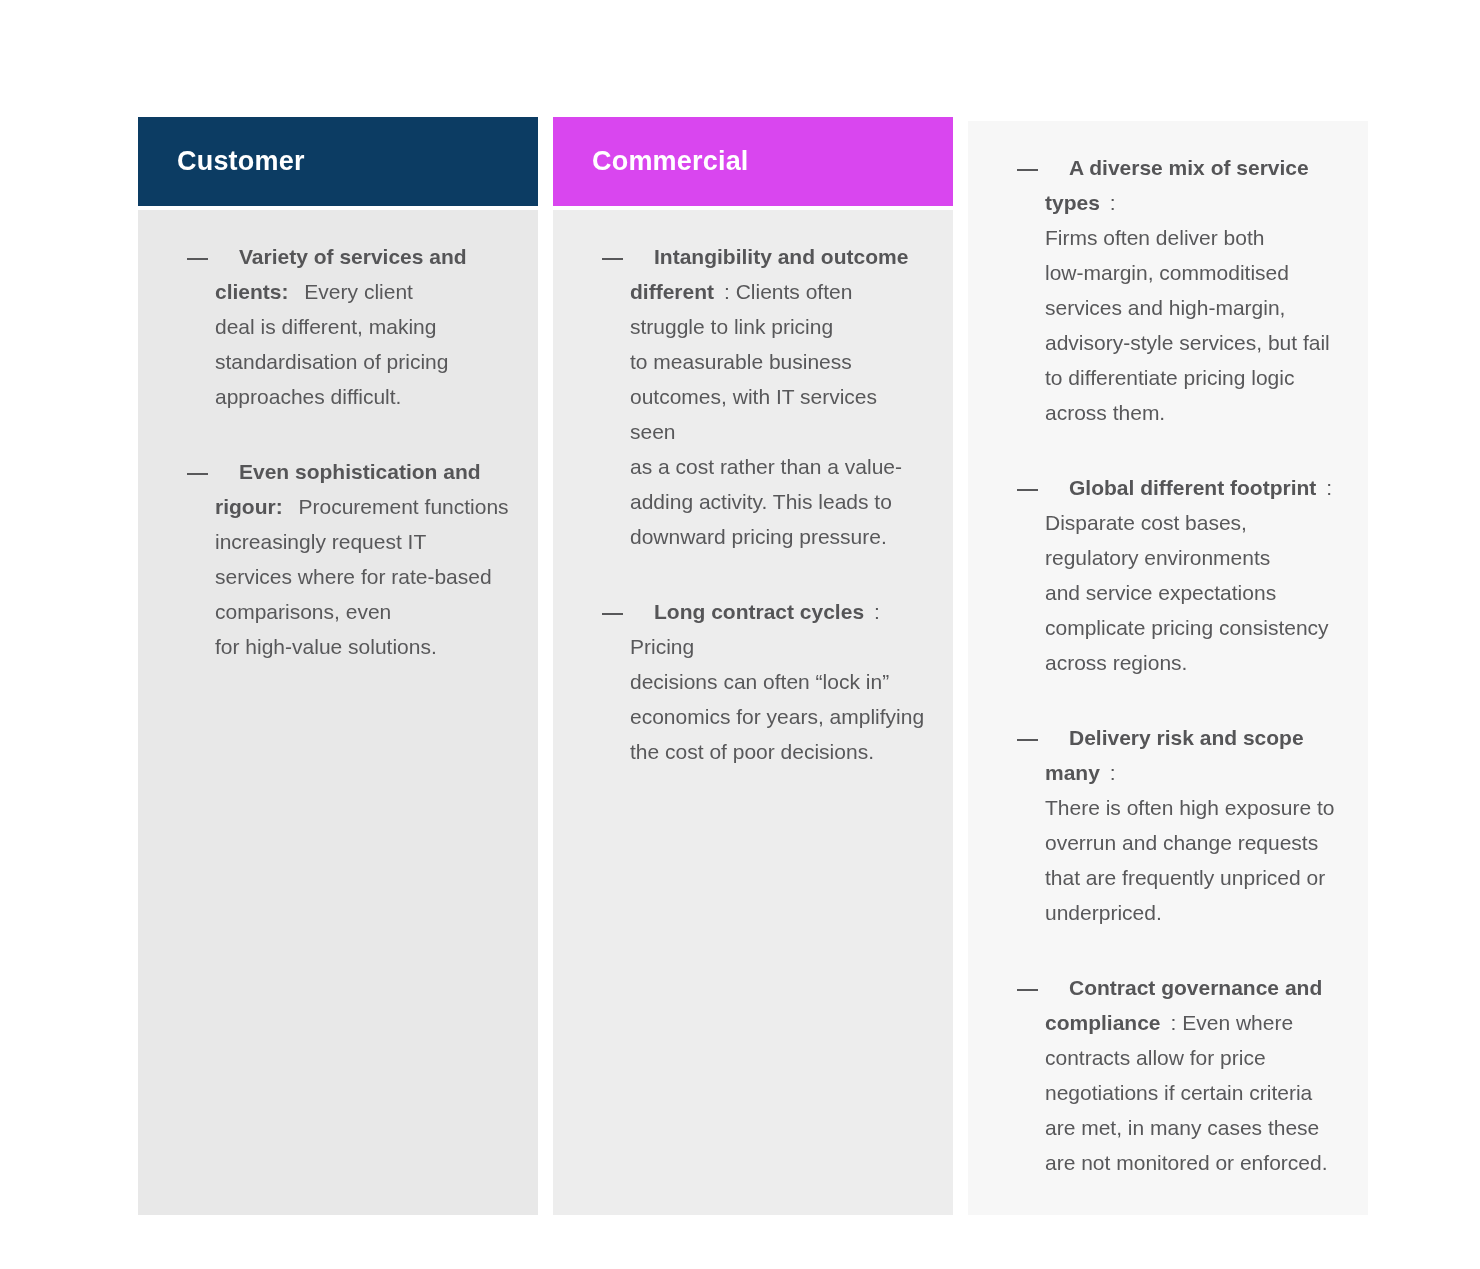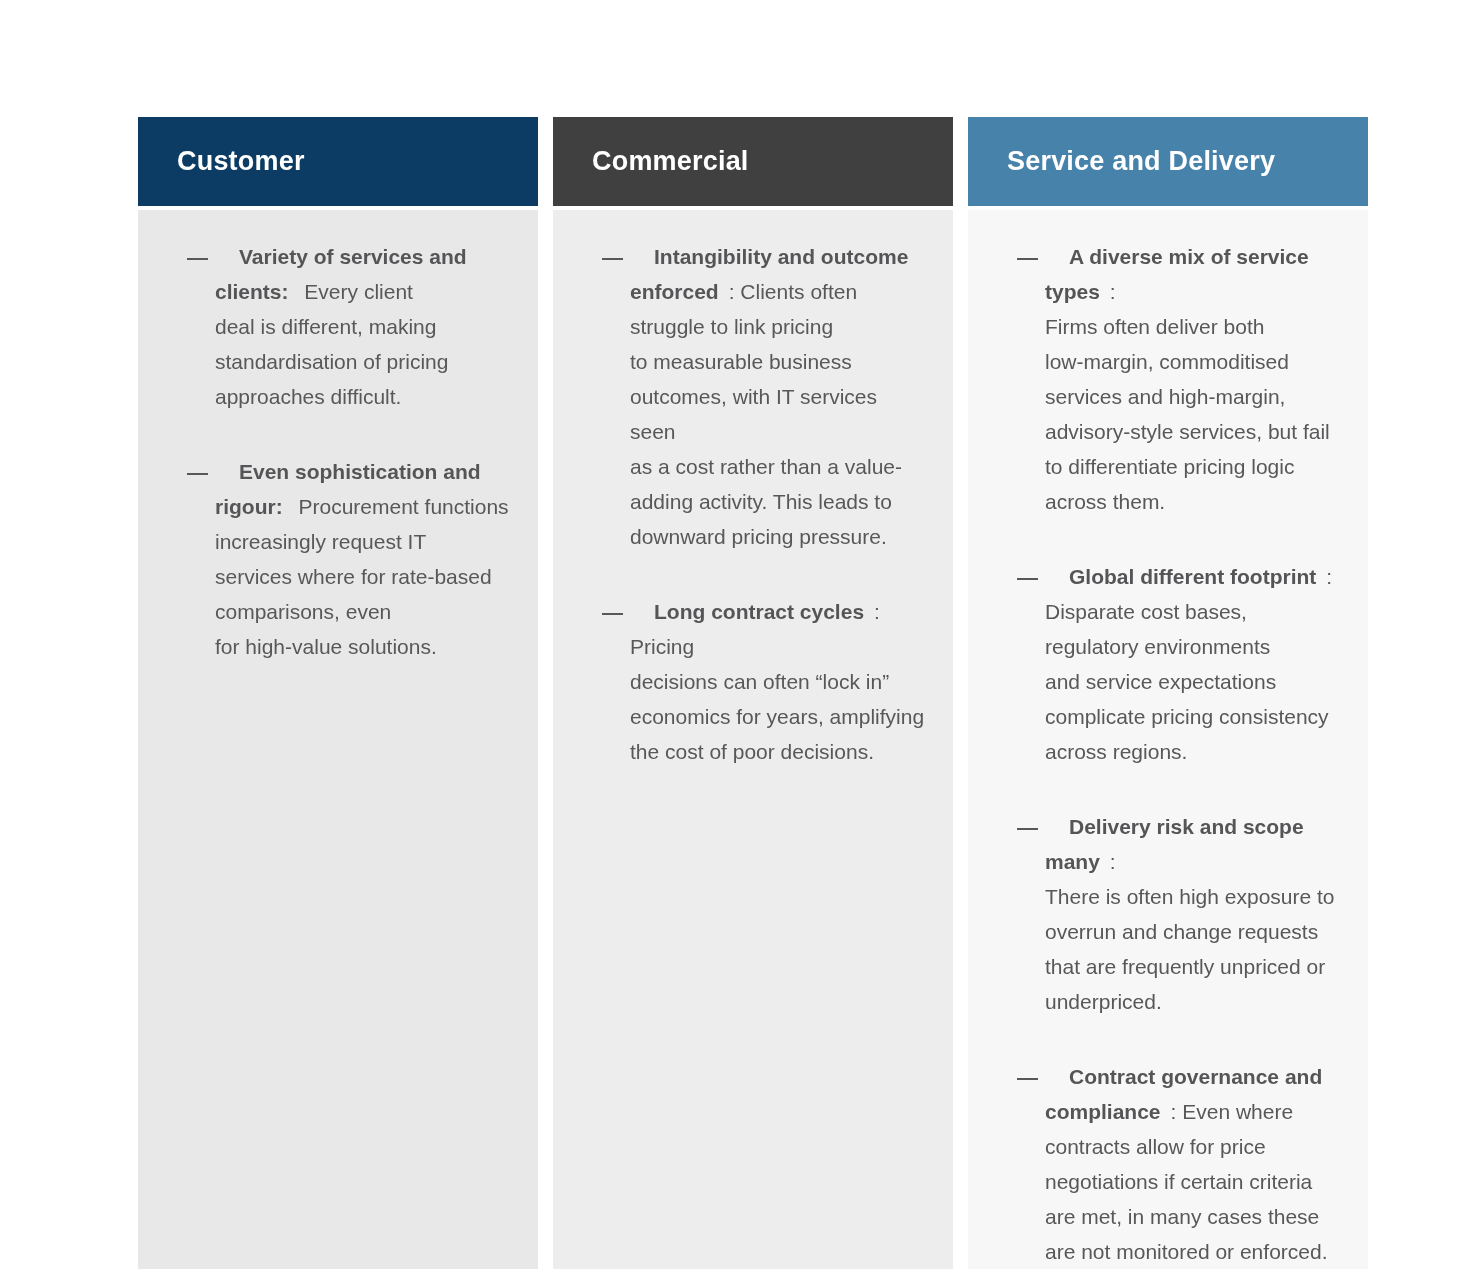--- a/index.html
+++ b/index.html
@@ -101,51 +101,48 @@
 increasingly request IT
 services where for rate-based
 comparisons, even
 for high-value solutions.</span></span>
           </li>
         </ul>
       </div>
     </div>
 
     <div class="col">
-      <div class="col-header" style="background-color: #404040;">
+      <div class="col-header" style="background-color: #d946ef;">
         <span>Commercial</span>
       </div>
       <div class="col-body" style="background-color: rgb(237, 237, 237);">
         <ul class="bullets">
           <li class="bullet">
             <span class="bullet-dash">—</span>
             <span class="bullet-content"><span class="bullet-lead">Intangibility and outcome
-enforced</span><span>: Clients often
+different</span><span>: Clients often
 struggle to link pricing
 to measurable business
 outcomes, with IT services seen
 as a cost rather than a value-
 adding activity. This leads to
 downward pricing pressure.</span></span>
           </li>
           <li class="bullet">
             <span class="bullet-dash">—</span>
             <span class="bullet-content"><span class="bullet-lead">Long contract cycles</span><span>: Pricing
 decisions can often “lock in”
 economics for years, amplifying
 the cost of poor decisions.</span></span>
           </li>
         </ul>
       </div>
     </div>
 
     <div class="col">
-      <div class="col-header" style="background-color: rgb(70, 130, 169);">
-        <span>Service and Delivery</span>
-      </div>
       <div class="col-body" style="background-color: rgb(247, 247, 247);">
         <ul class="bullets">
           <li class="bullet">
             <span class="bullet-dash">—</span>
             <span class="bullet-content"><span class="bullet-lead">A diverse mix of service types</span><span>:
 Firms often deliver both
 low-margin, commoditised
 services and high-margin,
 advisory-style services, but fail
 to differentiate pricing logic

